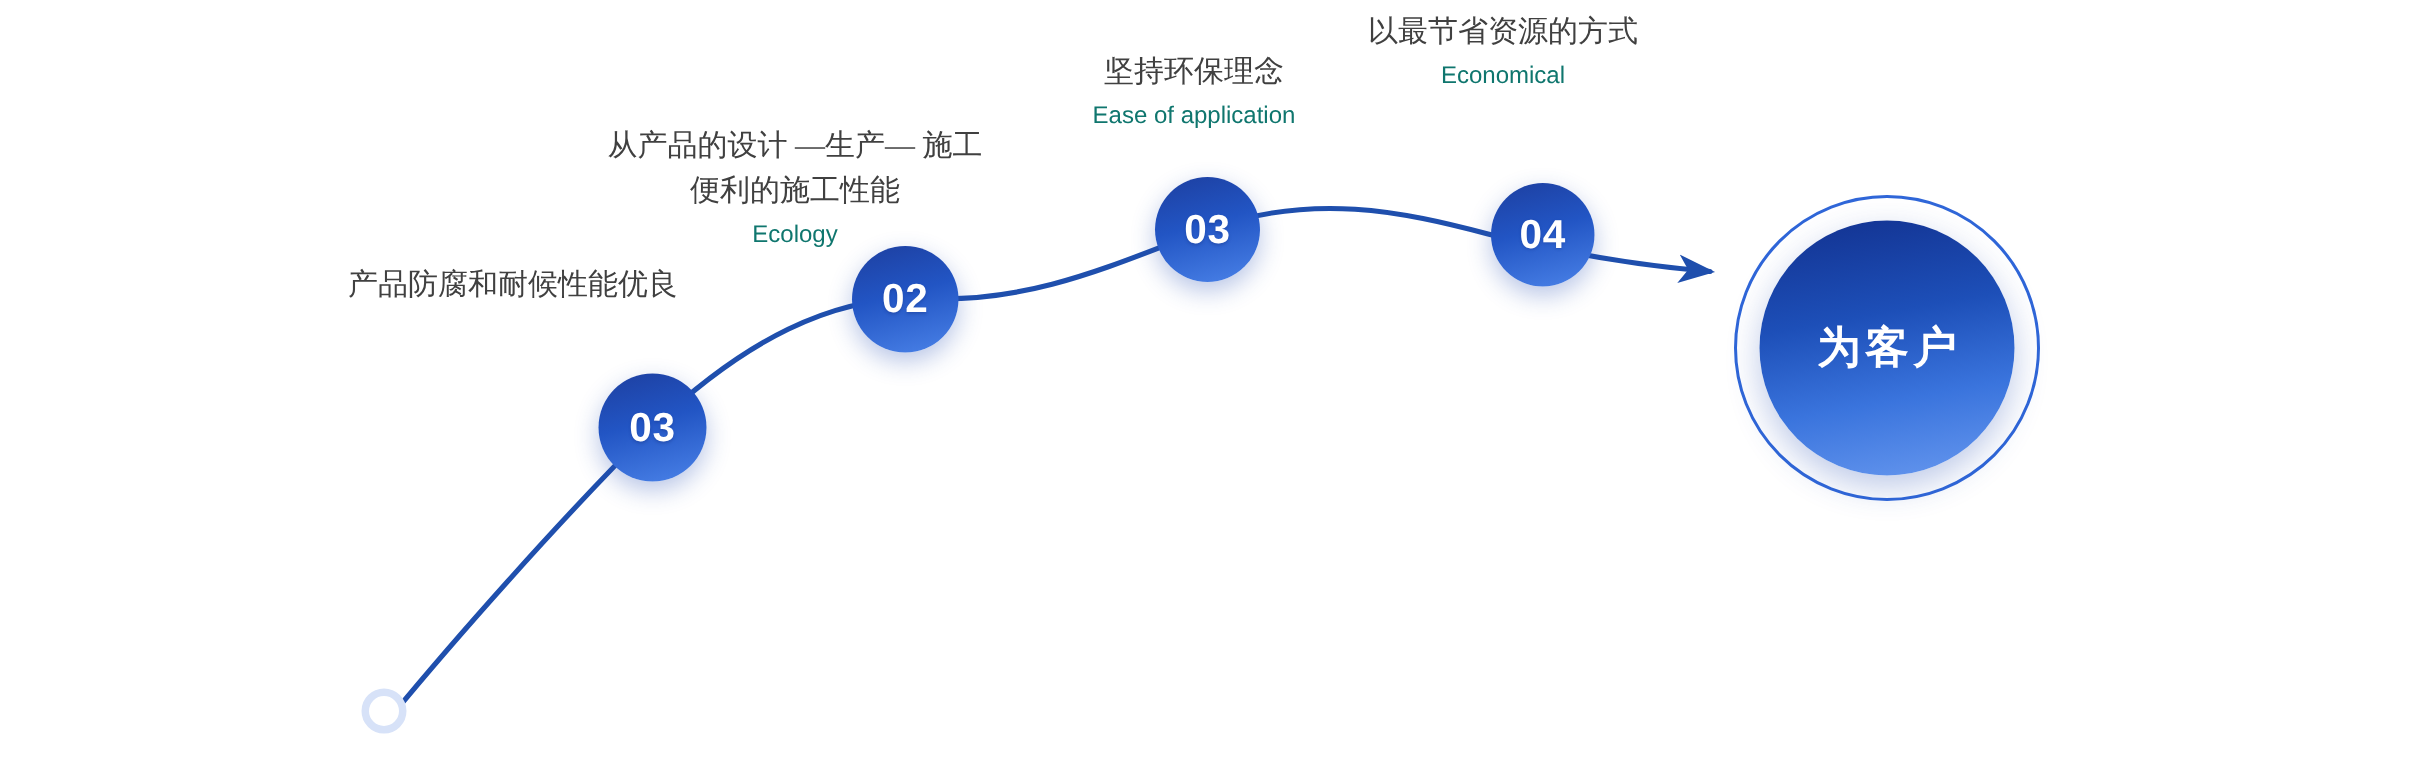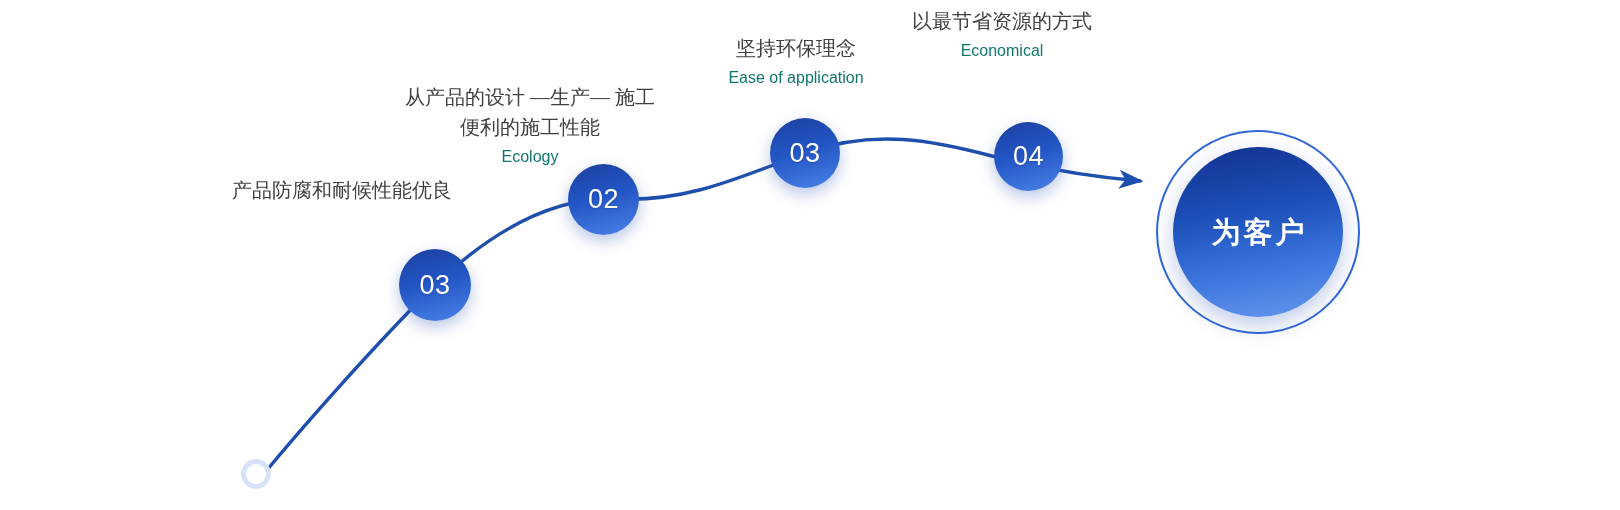--- a/index.html
+++ b/index.html
@@ -38,21 +38,21 @@
     position: absolute;
     border-radius: 50%;
     background: linear-gradient(165deg, #1d3fa0 0%, #2255c4 45%, #4a82e8 100%);
     box-shadow: 0 6px 16px rgba(40, 80, 180, 0.33);
     display: flex;
     align-items: center;
     justify-content: center;
   }
   .step-node .step-num {
     color: #ffffff;
-    font-weight: normal;
+    font-weight: bold;
     font-size: 27px;
     letter-spacing: 0.5px;
     line-height: 1;
     text-shadow: 0 1px 2px rgba(20, 50, 130, 0.35);
   }
 
   
   .label-block {
     position: absolute;
     text-align: center;

